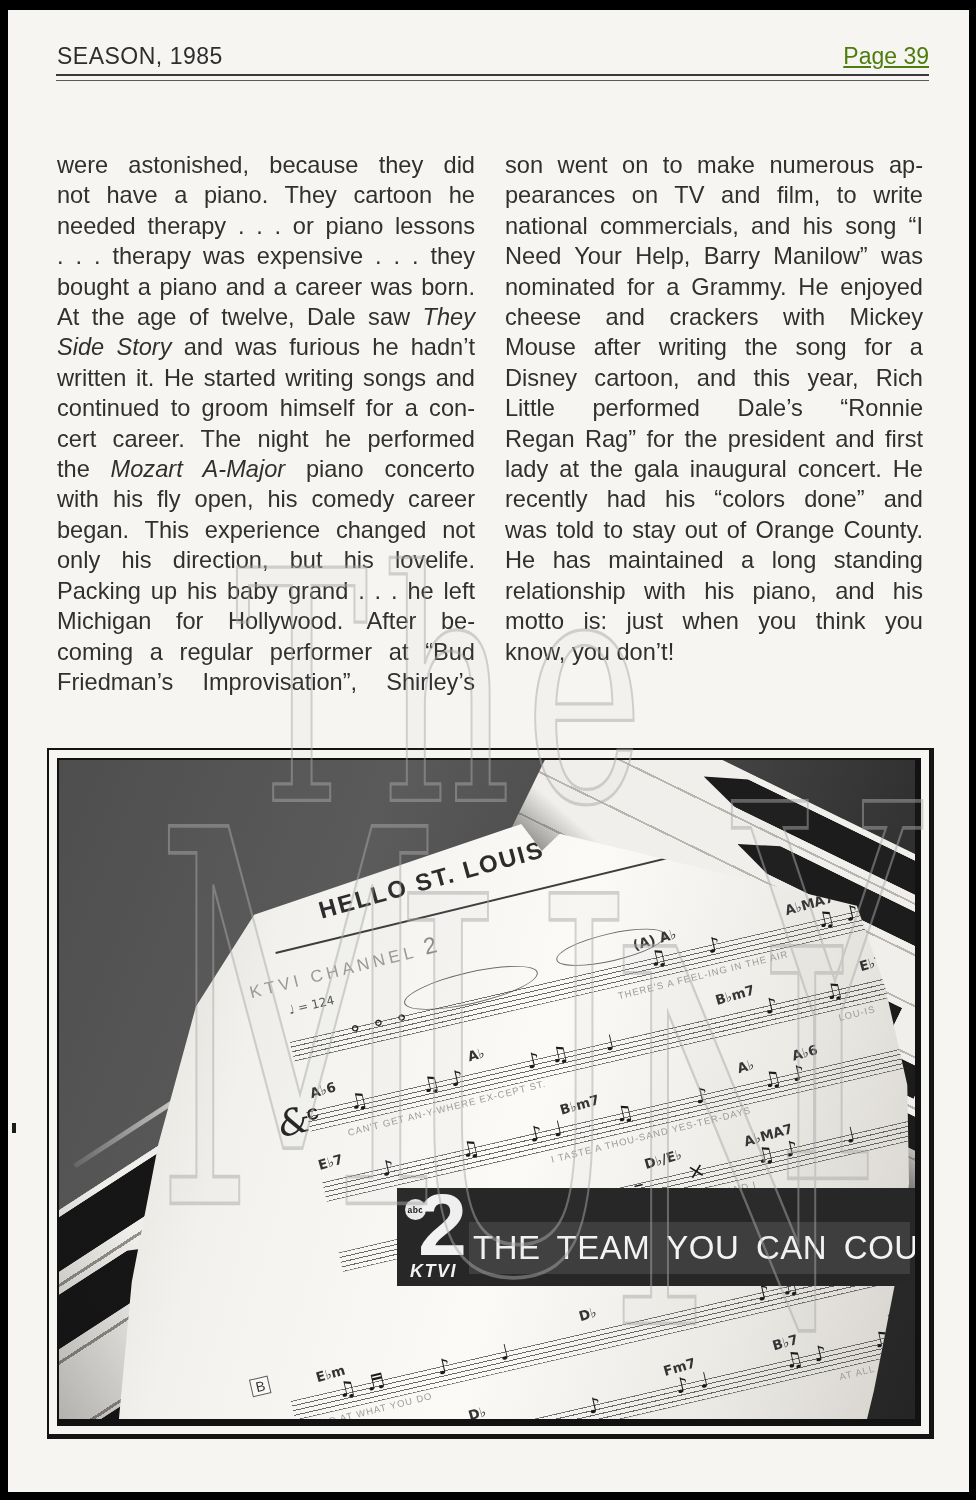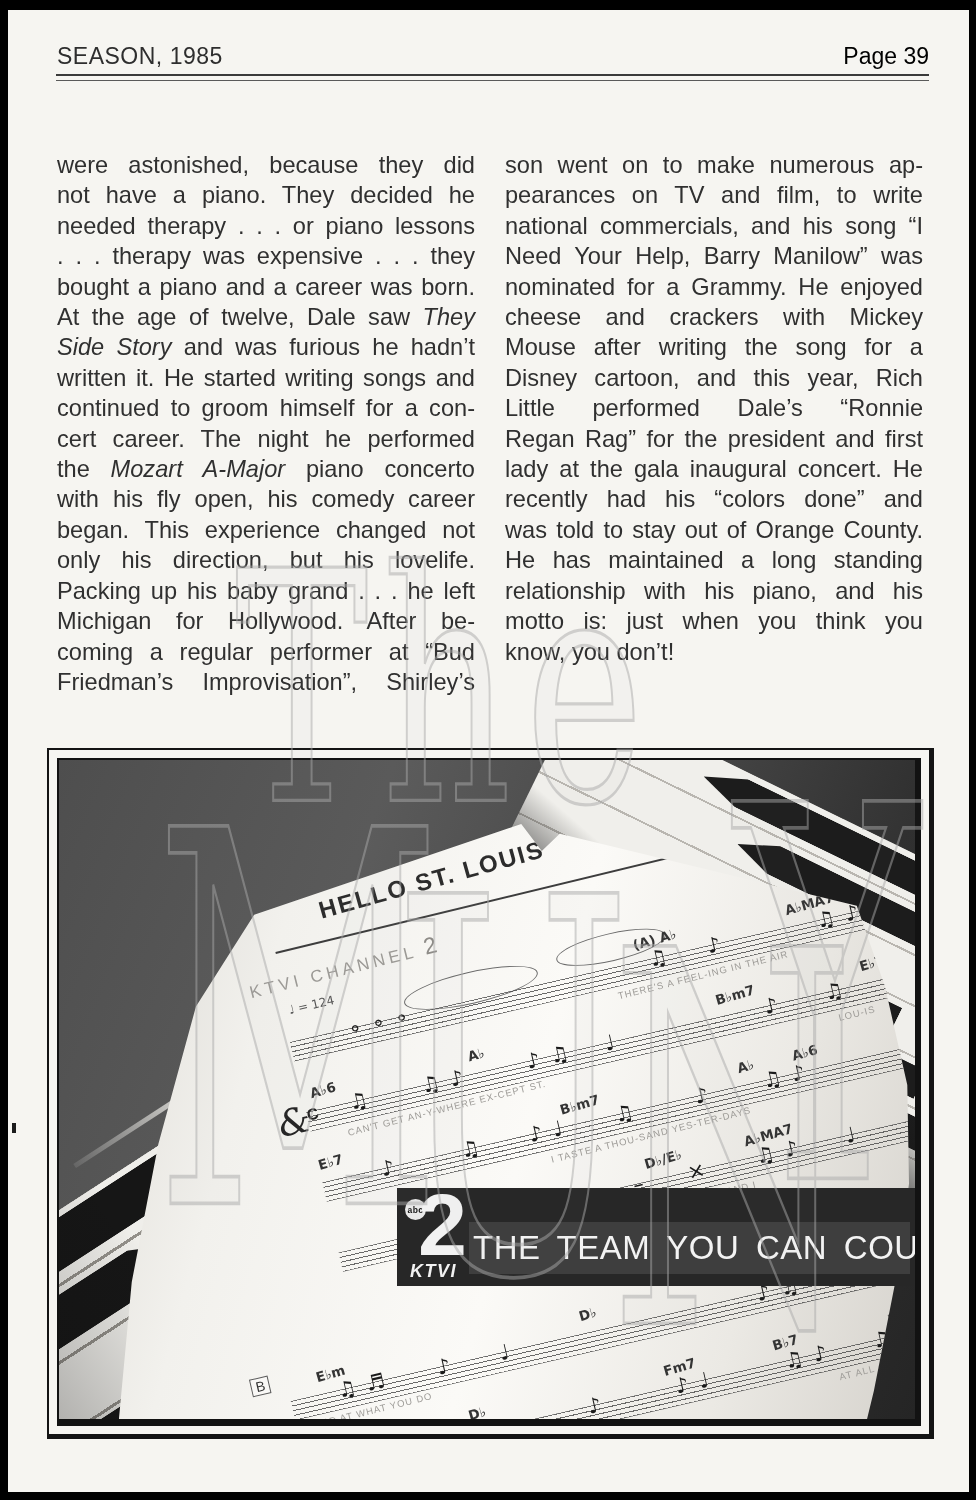--- a/index.html
+++ b/index.html
@@ -1,21 +1,21 @@
 <!DOCTYPE html>
 <html><head>
 <meta charset="utf-8">
 <style>
   html,body{margin:0;padding:0;}
   body{width:976px;height:1500px;background:#000;position:relative;font-family:"Liberation Sans",sans-serif;overflow:hidden;}
   #page{position:absolute;left:8px;top:10px;width:961px;height:1482px;background:#f6f5f1;overflow:hidden;}
 
   
   #hdr-title{position:absolute;left:49px;top:33px;font-size:23px;color:#2e2e2e;letter-spacing:.5px;}
-  #hdr-page{position:absolute;right:40px;top:33px;font-size:23px;color:#000000;}
+  #hdr-page{position:absolute;right:40px;top:33px;font-size:23px;color:#4d7c0f;text-decoration:underline;}
   #hdr-rule{position:absolute;left:48px;right:40px;top:64px;height:4px;border-top:2.5px solid #3a3a3a;border-bottom:1.5px solid #5a5a5a;}
 
   
   .col{position:absolute;top:140px;width:418px;color:#303030;font-size:23.6px;line-height:30.4px;}
   #col1{left:49px;}
   #col2{left:497px;}
   .tline{text-align:justify;text-align-last:justify;white-space:normal;}
   .tline.noj{text-align-last:left;}
   .it{font-style:italic;}
 
@@ -78,21 +78,21 @@
 <body>
 
 <div id="page">
 
   <span id="hdr-title">SEASON, 1985</span>
   <span id="hdr-page">Page 39</span>
   <div id="hdr-rule"></div>
 
   <div id="col1" class="col">
       <div class="tline"><span>were astonished, because they did</span></div>
-      <div class="tline"><span>not have a piano. They decided he</span></div>
+      <div class="tline"><span>not have a piano. They cartoon he</span></div>
       <div class="tline"><span>needed therapy . . . or piano lessons</span></div>
       <div class="tline"><span>. . . therapy was expensive . . . they</span></div>
       <div class="tline"><span>bought a piano and a career was born.</span></div>
       <div class="tline"><span>At the age of twelve, Dale saw </span><span class="it">They</span></div>
       <div class="tline"><span class="it">Side Story</span><span> and was furious he hadn’t</span></div>
       <div class="tline"><span>written it. He started writing songs and</span></div>
       <div class="tline"><span>continued to groom himself for a con-</span></div>
       <div class="tline"><span>cert career. The night he performed</span></div>
       <div class="tline"><span>the </span><span class="it">Mozart A-Major</span><span> piano concerto</span></div>
       <div class="tline"><span>with his fly open, his comedy career</span></div>

